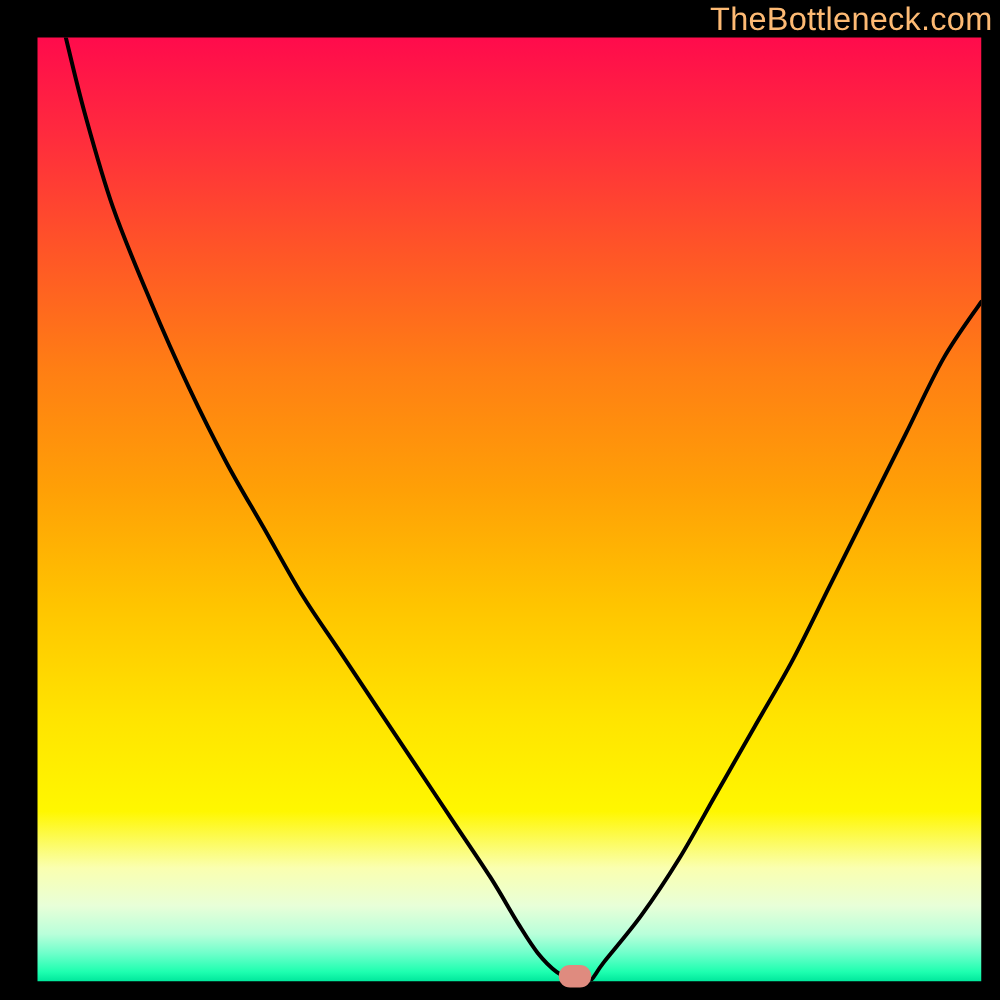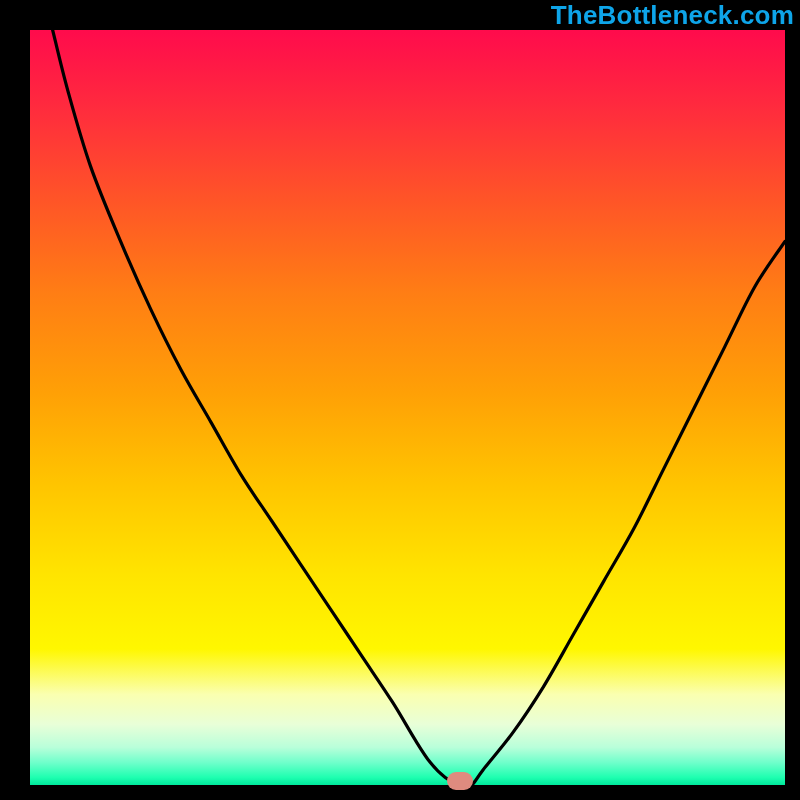--- a/index.html
+++ b/index.html
@@ -14,23 +14,23 @@
   .frame {
     position: relative;
     width: 800px;
     height: 800px;
     background: #000;
   }
   .watermark {
     position: absolute;
     top: 0px;
     right: 6px;
-    color: #0ea5e9;
+    color: #fdba74;
     font-size: 26px;
-    font-weight: 700;
+    font-weight: 400;
     z-index: 20;
     letter-spacing: 0.2px;
   }
   .plot-area {
     position: absolute;
     left: 30px;
     top: 30px;
     width: 755px;
     height: 755px;
     background: linear-gradient(

